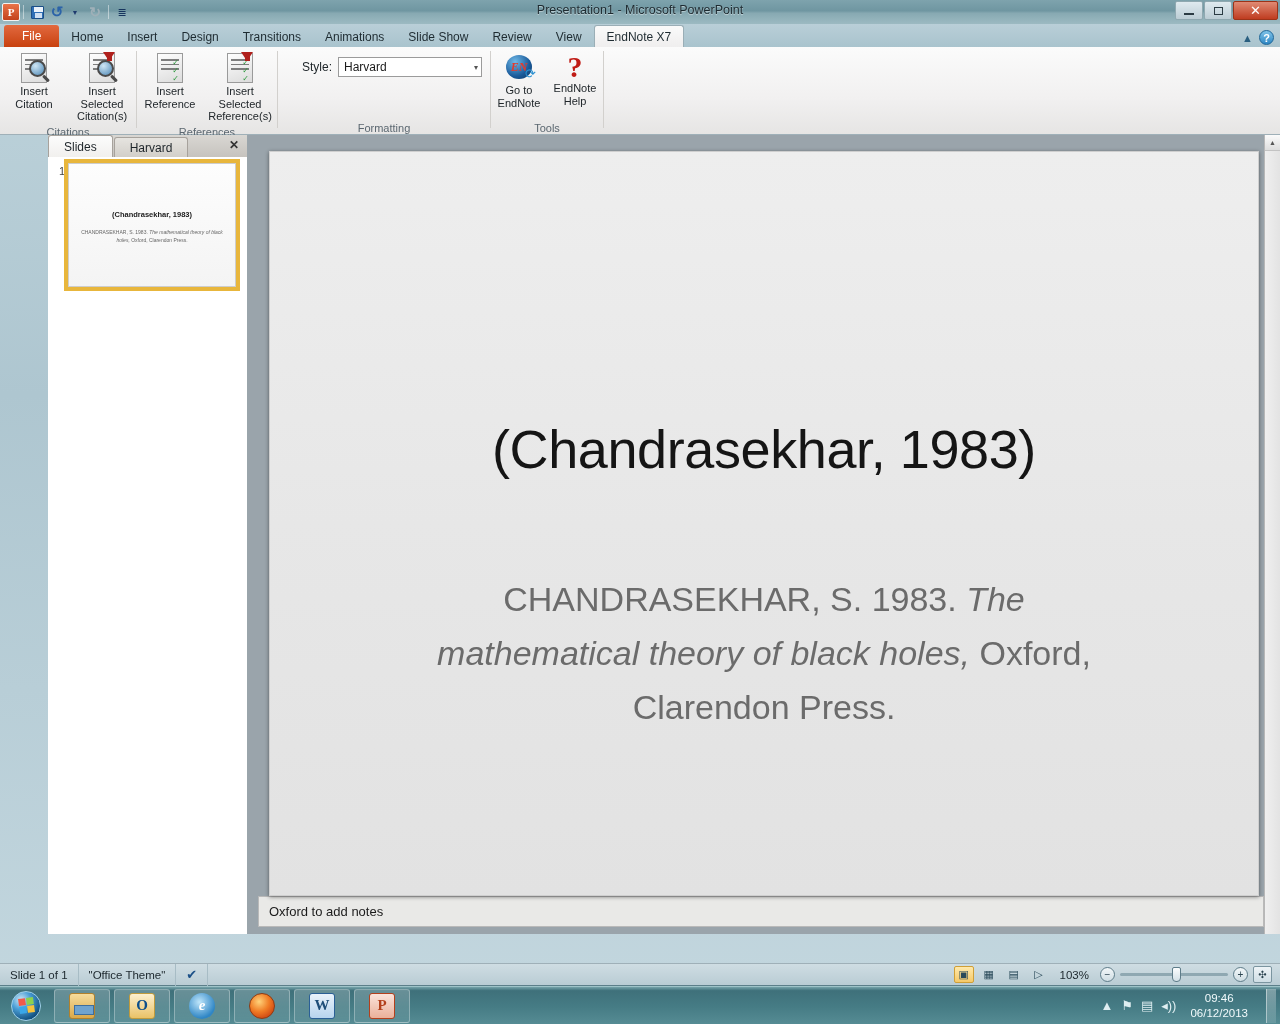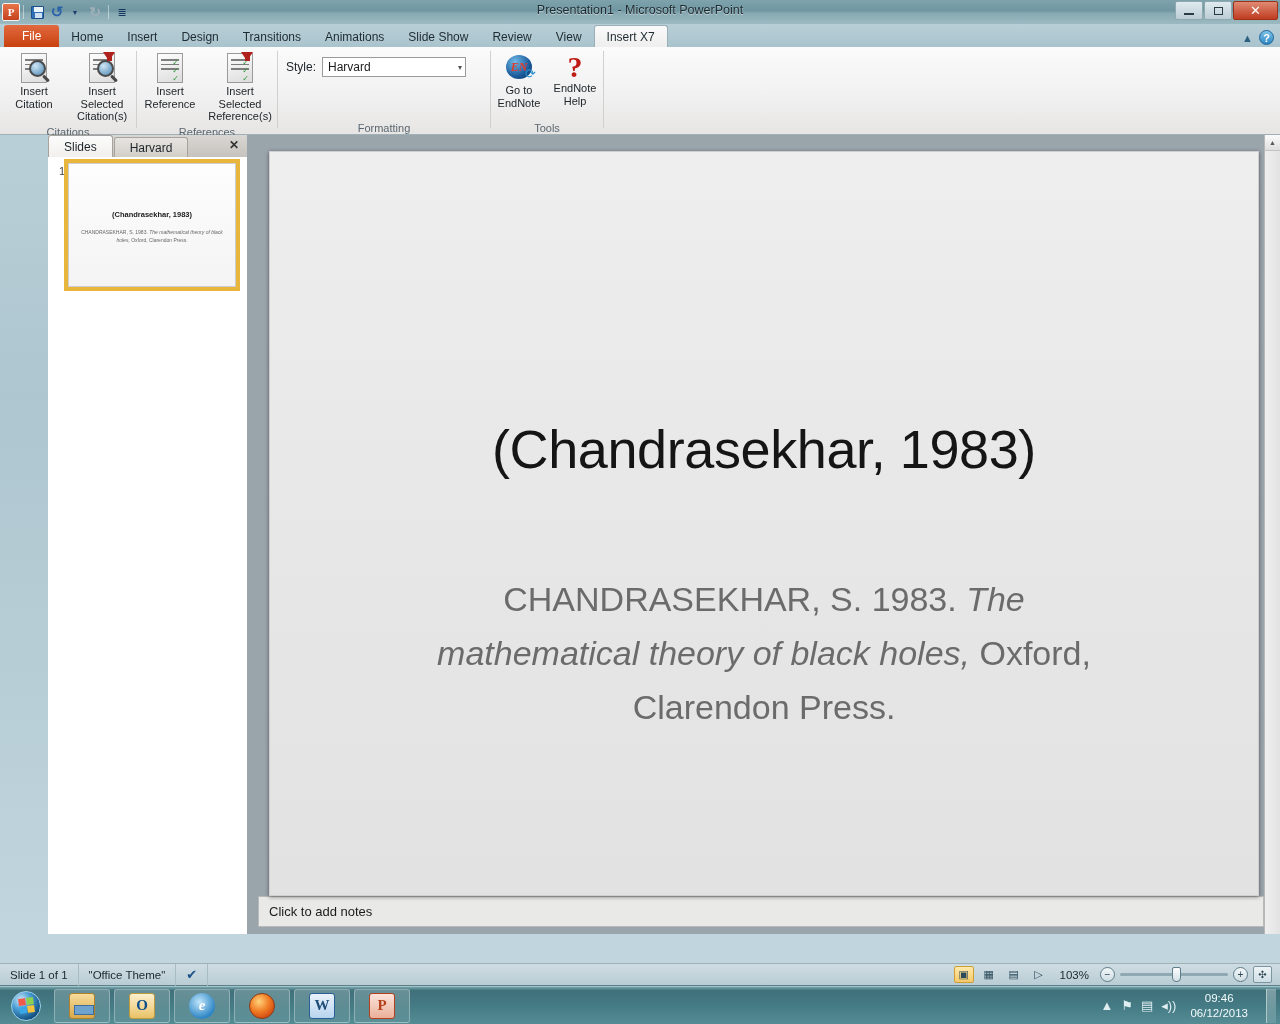--- a/index.html
+++ b/index.html
@@ -140,21 +140,21 @@
     background: radial-gradient(circle at 35% 28%, #6fb9e8 0%, #1a5a9a 60%, #0c3560 100%);
     display:flex; align-items:center; justify-content:center;
     color: #e23b2e; font-weight: bold; font-size: 12px; font-style: italic;
     font-family: "Liberation Serif", serif;
   }
   .en-logo .arrow {
     position:absolute; right:-2px; bottom:0px; color:#2a8fd0; font-size:13px;
   }
   .qmark { font-size: 30px; color: #c01c16; font-weight: bold; line-height: 28px; margin-bottom: 1px; font-family:"Liberation Serif",serif;}
 
-  .style-row { display: flex; align-items: center; gap: 6px; padding: 6px 0 0 8px; }
+  .style-row { display: flex; align-items: center; gap: 6px; padding: 6px 0 0 8px; margin-left: 16px; }
   .style-label { font-size: 12px; color: #20272b; }
   .style-combo {
     width: 144px; height: 20px; border: 1px solid #9b9b9b; background: #fff;
     display: flex; align-items: center; justify-content: space-between;
     padding: 0 3px 0 5px; font-size: 12px; color: #1b1b1b;
   }
   .combo-arrow { font-size: 8px; color: #555; }
 
   
   .workarea { position: absolute; left: 0; top: 135px; right: 0; bottom: 51px; display: flex; padding-left: 48px; }
@@ -320,21 +320,21 @@
   <div class="tabstrip">
     <div class="tab file">File</div>
     <div class="tab">Home</div>
     <div class="tab">Insert</div>
     <div class="tab">Design</div>
     <div class="tab">Transitions</div>
     <div class="tab">Animations</div>
     <div class="tab">Slide Show</div>
     <div class="tab">Review</div>
     <div class="tab">View</div>
-    <div class="tab active">Insert X7</div>
+    <div class="tab active">EndNote X7</div>
 
     <div class="tabstrip-right">
       <span class="mini-ico">▲</span>
       <span class="help-ico">?</span>
     </div>
   </div>
 
   <div class="ribbon">
 
     <div class="rgroup" style="width:136px">
@@ -474,21 +474,21 @@
         <div class="slide">
           <div class="slide-title">(Chandrasekhar, 1983)</div>
           <div class="slide-body">
             <span>CHANDRASEKHAR, S. 1983. </span><span class="ital">The mathematical theory of black holes,</span><span> Oxford, Clarendon Press.</span>
           </div>
         </div>
       </div>
 
       <div class="notes-sep"></div>
       <div class="notespane">
-        <span class="notes-text">Click to add notes</span>
+        <span class="notes-text">Oxford to add notes</span>
       </div>
 
       <div class="vscroll">
         <div class="vs-btn">▲</div>
       </div>
     </div>
   </div>
 
   <div class="statusbar">
     <div class="sb-item">Slide 1 of 1</div>

